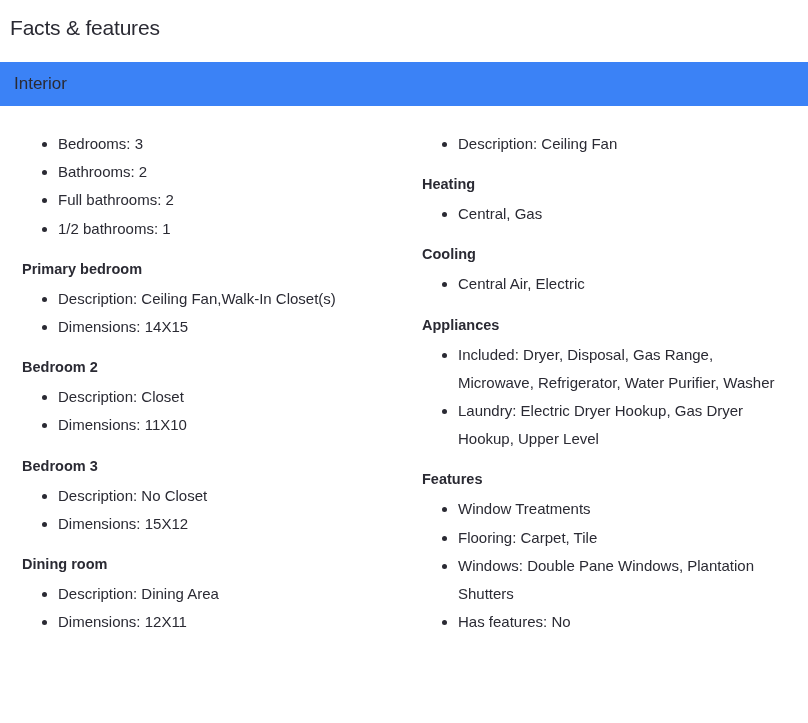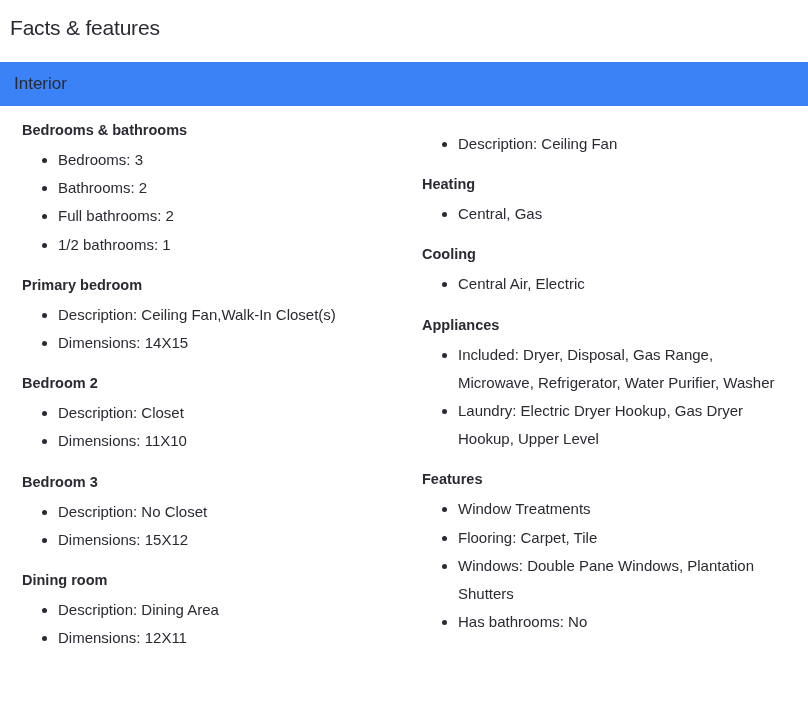--- a/index.html
+++ b/index.html
@@ -77,21 +77,20 @@
   <h1 class="page-title">Facts &amp; features</h1>
 
   <div class="section-header">
     <span>Interior</span>
   </div>
 
   <div class="columns">
 
     <div class="col col-left">
       <div class="group">
-        <div class="group-title">Bedrooms &amp; bathrooms</div>
         <ul class="group-list">
           <li>Bedrooms: 3</li>
           <li>Bathrooms: 2</li>
           <li>Full bathrooms: 2</li>
           <li>1/2 bathrooms: 1</li>
         </ul>
       </div>
 
       <div class="group">
         <div class="group-title">Primary bedroom</div>
@@ -154,19 +153,19 @@
           <li>Laundry: Electric Dryer Hookup, Gas Dryer Hookup, Upper Level</li>
         </ul>
       </div>
 
       <div class="group">
         <div class="group-title">Features</div>
         <ul class="group-list">
           <li>Window Treatments</li>
           <li>Flooring: Carpet, Tile</li>
           <li>Windows: Double Pane Windows, Plantation Shutters</li>
-          <li>Has bathrooms: No</li>
+          <li>Has features: No</li>
         </ul>
       </div>
     </div>
 
   </div>
 </div>
 
 </body></html>

